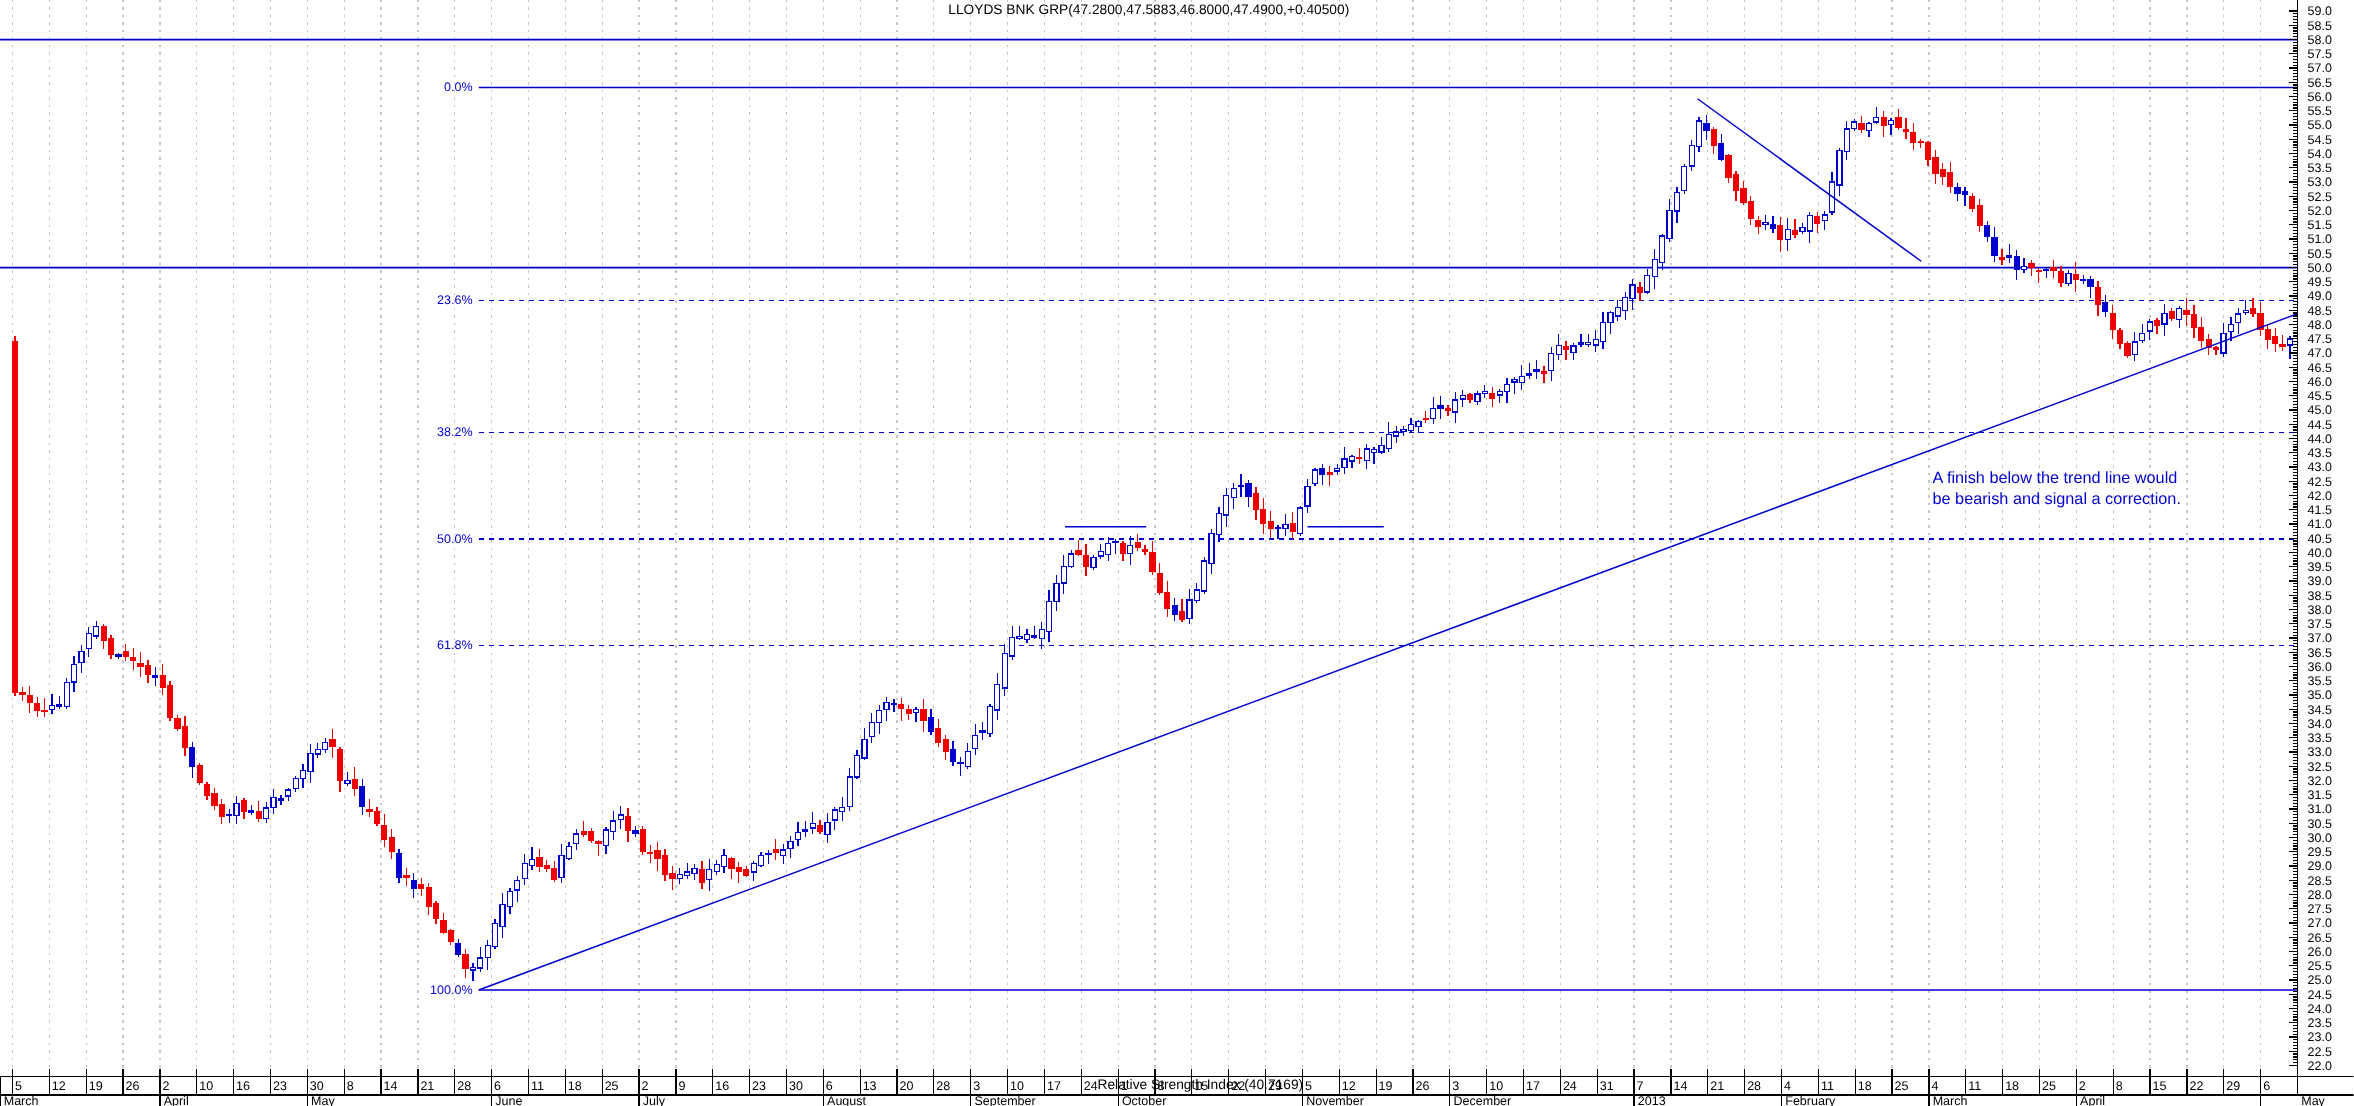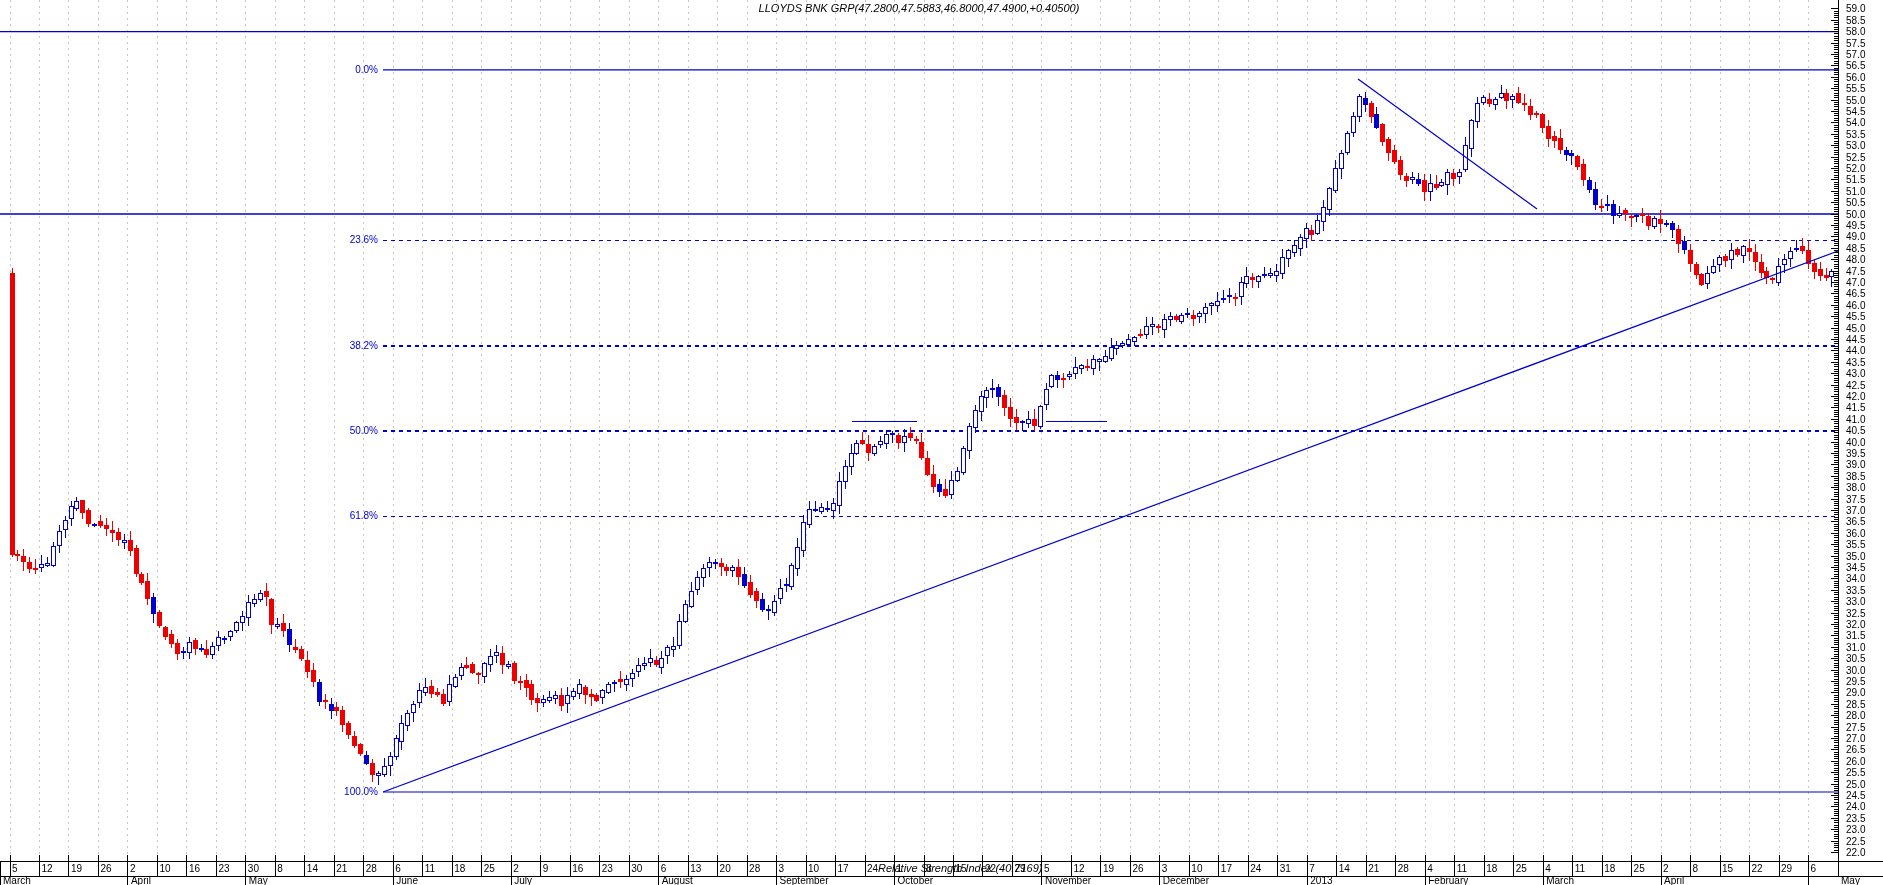--- a/index.html
+++ b/index.html
@@ -1,19 +1,19 @@
 <!DOCTYPE html>
 <html><head>
 <meta charset="utf-8">
 <style>
   html,body{margin:0;padding:0;background:#ffffff;}
   #stage{position:relative;width:1883px;height:885px;background:#ffffff;overflow:hidden;
          font-family:"Liberation Sans",sans-serif;}
   #chart{position:absolute;left:0;top:0;}
-  .overlay{position:absolute;white-space:nowrap;font-style:italic;}
+  .overlay{position:absolute;white-space:nowrap;}
   .title{left:0;top:2px;width:1838px;text-align:center;font-size:11px;color:#000;}
   .annotation{left:1546px;top:373px;font-size:13px;line-height:17px;color:#0000cd;}
   .rsi{left:846px;top:862px;font-size:11px;color:#000;margin-left:32px;}
   svg text{font-family:"Liberation Sans",sans-serif;}
 </style>
 </head>
 <body>
 
 <div id="stage">
   <svg id="chart" width="1883" height="885" viewBox="0 0 1883 885">
@@ -1394,14 +1394,18 @@
         <text x="1428.225806451613" y="884" font-size="10" fill="#000000">February</text>
         <line x1="1543.1612903225807" y1="876" x2="1543.1612903225807" y2="885" stroke="#000000" stroke-width="1" shape-rendering="crispEdges"></line>
         <text x="1546.1612903225807" y="884" font-size="10" fill="#000000">March</text>
         <line x1="1661.0967741935483" y1="876" x2="1661.0967741935483" y2="885" stroke="#000000" stroke-width="1" shape-rendering="crispEdges"></line>
         <text x="1664.0967741935483" y="884" font-size="10" fill="#000000">April</text>
         <line x1="1808.516129032258" y1="876" x2="1808.516129032258" y2="885" stroke="#000000" stroke-width="1" shape-rendering="crispEdges"></line>
         <text x="1841" y="884" font-size="10" fill="#000000">May</text>
       </g>
     </svg>
   <div class="overlay title">LLOYDS BNK GRP(47.2800,47.5883,46.8000,47.4900,+0.40500)</div>
+  <div class="overlay annotation">
+    <div>A finish below the trend line would</div>
+    <div>be bearish and signal a correction.</div>
+  </div>
   <div class="overlay rsi">Relative Strength Index (40.7169)</div>
 </div>
 
 </body></html>

